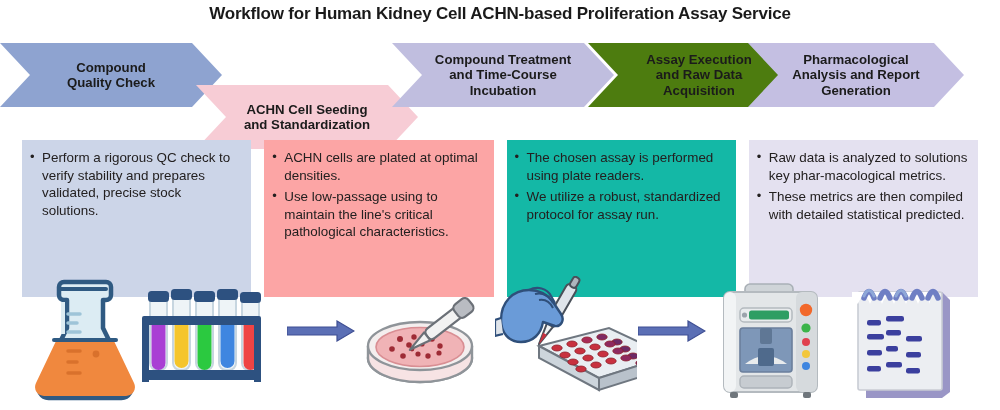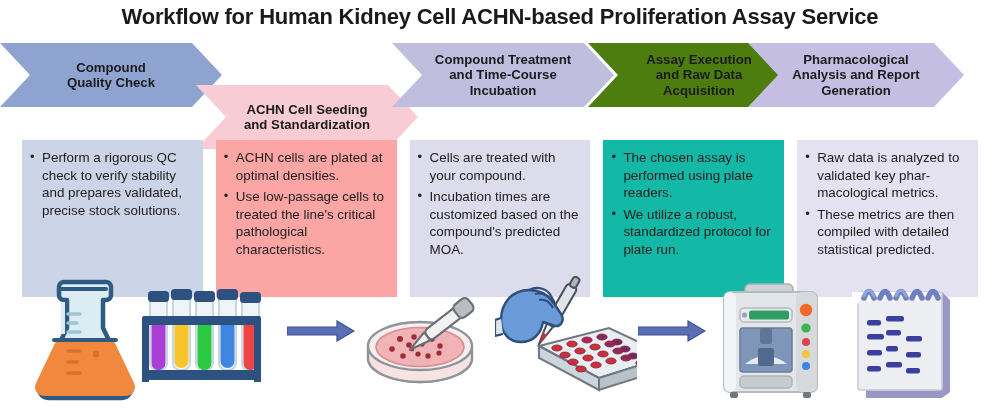--- a/index.html
+++ b/index.html
@@ -17,21 +17,21 @@
     color: #231f20;
   }
 
   
   .title {
     position: absolute;
     top: 4px;
     left: 0;
     width: 1000px;
     text-align: center;
-    font-size: 22px;
+    font-size: 17px;
     font-weight: bold;
     letter-spacing: -0.2px;
     color: #1a1a1a;
     white-space: nowrap;
   }
 
   
   .banner {
     position: absolute;
     top: 43px;
@@ -147,38 +147,32 @@
 
 <div class="boxrow">
   <div class="dbox" id="dbox0" style="background: rgb(204, 213, 232);">
       <ul>
         <li>Perform a rigorous QC check to verify stability and prepares validated, precise stock solutions.</li>
       </ul>
     </div>
   <div class="dbox" id="dbox1" style="background: #fca5a5;">
       <ul>
         <li>ACHN cells are plated at optimal densities.</li>
-        <li>Use low-passage cells to treated the line's critical pathological characteristics.</li>
-      </ul>
-    </div>
-  <div class="dbox" id="dbox2" style="background: rgb(220, 220, 236);">
-      <ul>
-        <li>Cells are treated with your compound.</li>
-        <li>Incubation times are customized based on the compound's predicted MOA.</li>
+        <li>Use low-passage using to maintain the line's critical pathological characteristics.</li>
       </ul>
     </div>
   <div class="dbox" id="dbox3" style="background: #14b8a6;">
       <ul>
         <li>The chosen assay is performed using plate readers.</li>
-        <li>We utilize a robust, standardized protocol for plate run.</li>
+        <li>We utilize a robust, standardized protocol for assay run.</li>
       </ul>
     </div>
   <div class="dbox" id="dbox4" style="background: rgb(228, 225, 240);">
       <ul>
-        <li>Raw data is analyzed to validated key phar-macological metrics.</li>
+        <li>Raw data is analyzed to solutions key phar-macological metrics.</li>
         <li>These metrics are then compiled with detailed statistical predicted.</li>
       </ul>
     </div>
 </div>
 
 <div class="illus">
 
   <div class="ic" style="left:30px; top:2px;">
     <svg width="110" height="130" viewBox="0 0 110 130">
       <path d="M34 8 h42 a5 5 0 0 1 5 5 v8 a5 5 0 0 1 -5 5 h-3 v28 l27 55 a10 10 0 0 1 -9 15 h-72 a10 10 0 0 1 -9 -15 l27 -55 v-28 h-3 a5 5 0 0 1 -5 -5 v-8 a5 5 0 0 1 5 -5 z" fill="#dcecf3" stroke="#2f5a82" stroke-width="4.5" stroke-linejoin="round"></path>

